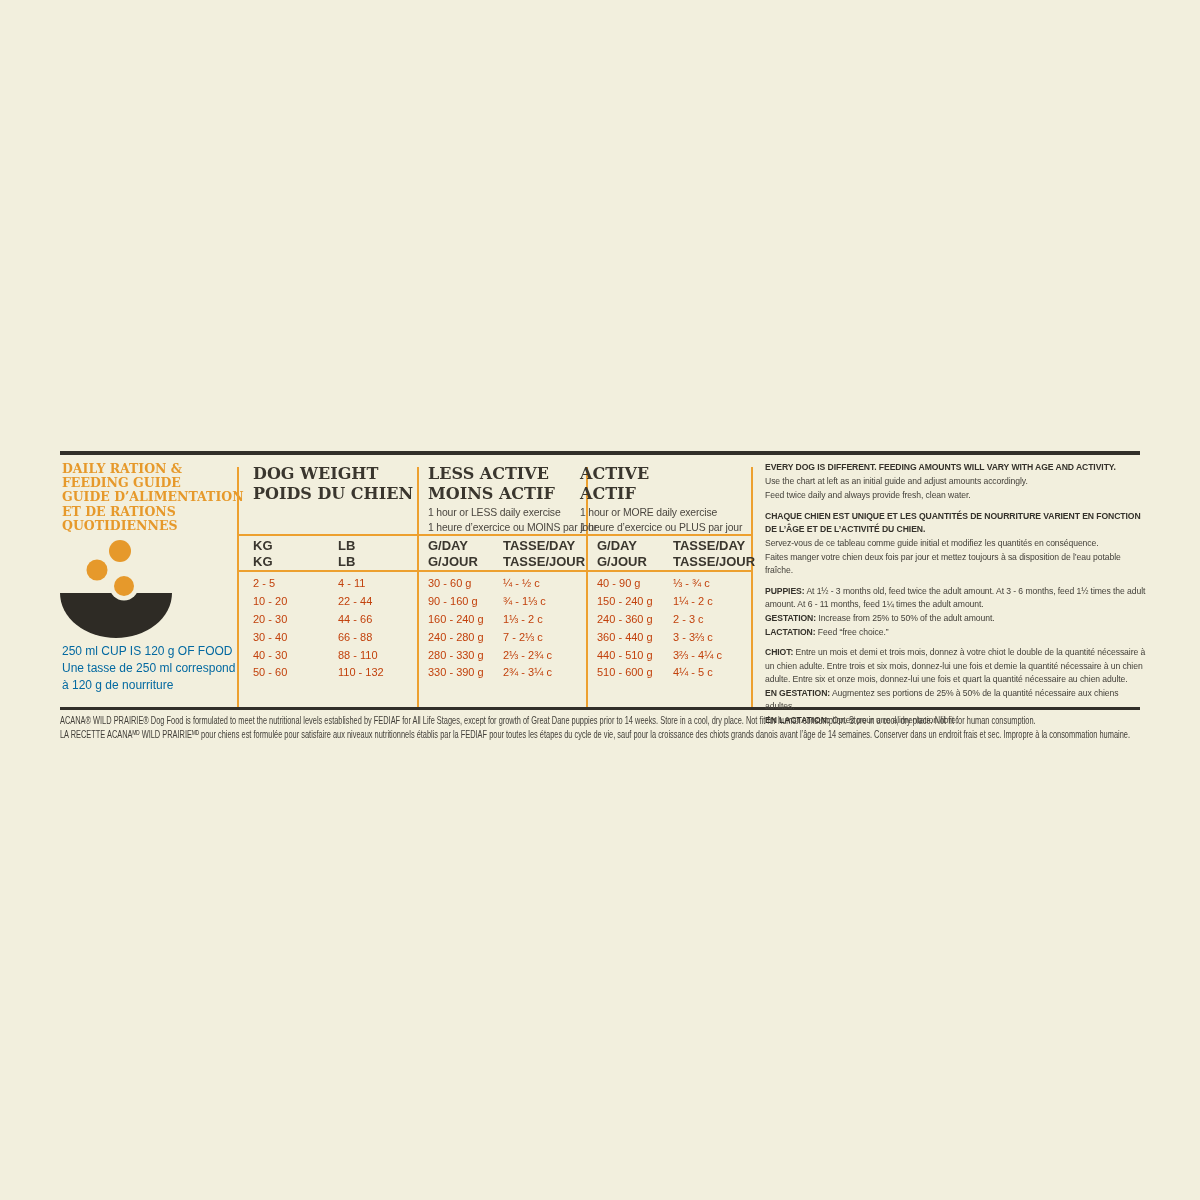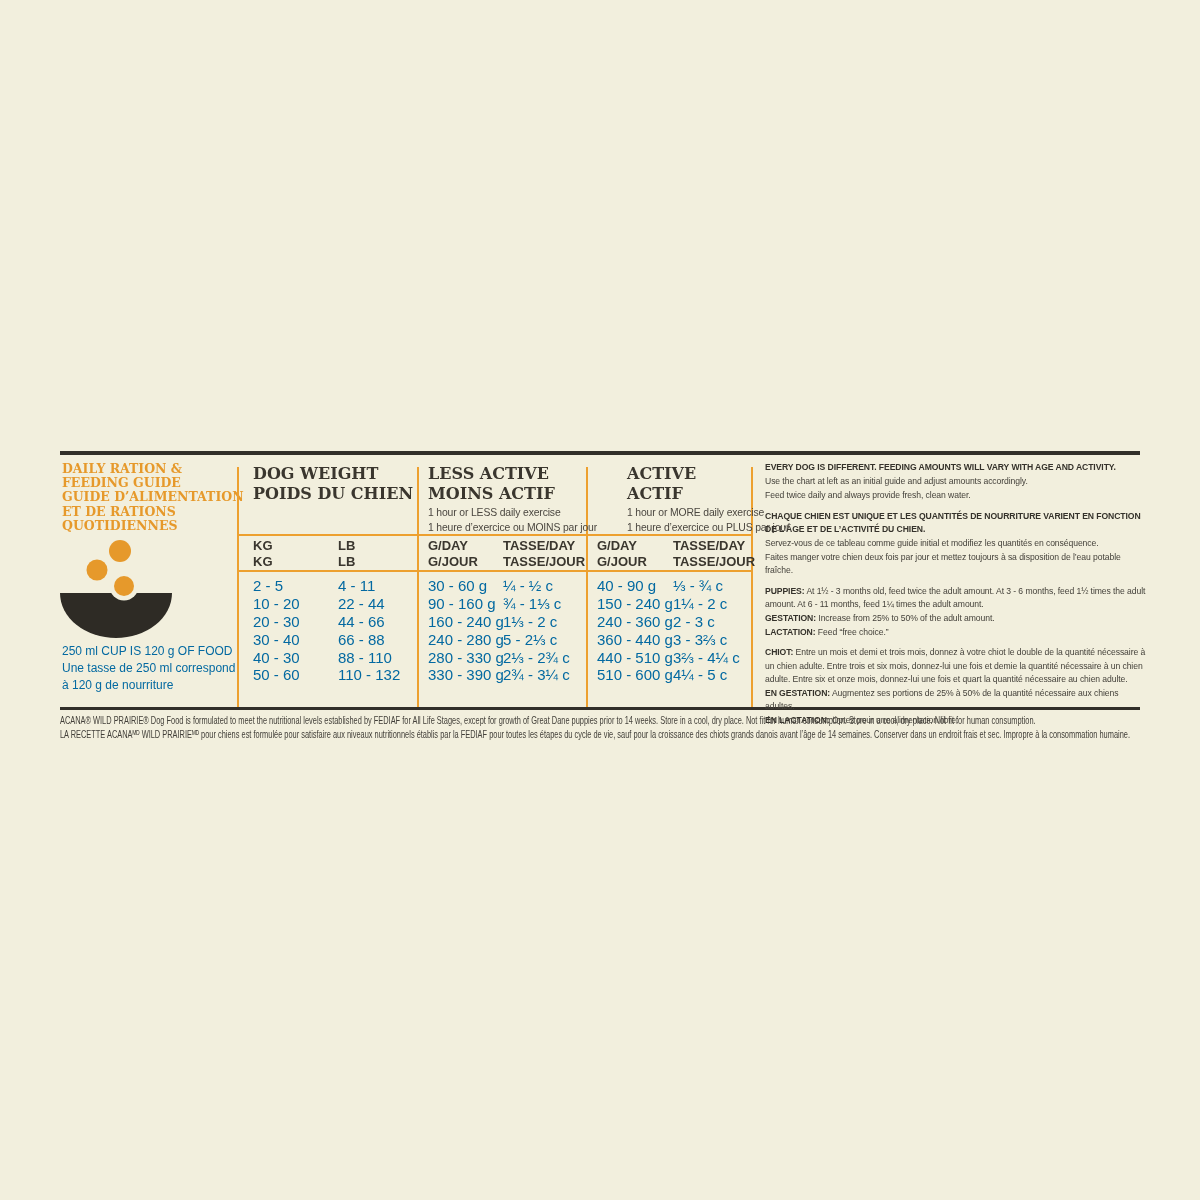--- a/index.html
+++ b/index.html
@@ -24,28 +24,28 @@
   .bowl-wrap{position:absolute;left:58px;top:536px;width:116px;height:106px;}
 
   .cup-note{position:absolute;left:62px;top:643px;font-size:12px;line-height:17px;color:#0369a1;}
 
   .vline{position:absolute;top:467px;height:240px;width:2px;background:#eda02f;}
   .v1{left:237px}.v2{left:417px}.v3{left:586px}.v4{left:751px}
   .hline{position:absolute;left:237px;width:516px;height:2px;background:#eda02f;}
   .h1{top:534px}.h2{top:570px}
 
   .col-head{position:absolute;top:464px;color:#3a362e;font-size:16px;line-height:19.5px;}
-  .ch-weight{left:253px}.ch-less{left:428px}.ch-active{left:627px}
+  .ch-weight{left:253px}.ch-less{left:428px}.ch-active{left:580px}
   .col-sub{font-family:"Liberation Sans",sans-serif;font-weight:normal;font-size:10.4px;
     line-height:14.8px;color:#4b4740;margin-top:3px;letter-spacing:-0.15px;white-space:nowrap;}
 
   .sub-row{position:absolute;left:237px;top:538px;width:516px;height:32px;
     font-weight:bold;font-size:13px;line-height:15.5px;color:#3a362e;padding-left:40px;}
   .sub-cell{position:absolute;top:0;white-space:nowrap;}
-  .data{position:absolute;left:237px;top:577px;width:516px;font-size:15px;color:#0369a1;}
+  .data{position:absolute;left:237px;top:577px;width:516px;font-size:11px;color:#c2410c;}
   .data-row{position:relative;height:17.9px;}
   .cell{position:absolute;white-space:nowrap;top:0;}
   .c-kg{left:16px}.c-lb{left:101px}.c-lag{left:191px}.c-lac{left:266px}.c-ag{left:360px}.c-ac{left:436px}
 
   .advice{position:absolute;left:765px;top:459px;width:436px;
     transform:scaleX(0.88);transform-origin:0 0;
     color:#45423b;font-size:9.8px;line-height:13.2px;letter-spacing:-0.1px;}
   .advice p{margin:1px 0 0;}
   .advice p.gap{margin-top:7px;}
   .advice .head{font-weight:bold;color:#35322b;}
@@ -167,21 +167,21 @@
       <span class="cell c-lb">44 - 66</span>
       <span class="cell c-lag">160 - 240 g</span>
       <span class="cell c-lac">1⅓ - 2 c</span>
       <span class="cell c-ag">240 - 360 g</span>
       <span class="cell c-ac">2 - 3 c</span>
     </div>
     <div class="data-row">
       <span class="cell c-kg">30 - 40</span>
       <span class="cell c-lb">66 - 88</span>
       <span class="cell c-lag">240 - 280 g</span>
-      <span class="cell c-lac">5 - 2⅓ c</span>
+      <span class="cell c-lac">7 - 2⅓ c</span>
       <span class="cell c-ag">360 - 440 g</span>
       <span class="cell c-ac">3 - 3⅔ c</span>
     </div>
     <div class="data-row">
       <span class="cell c-kg">40 - 30</span>
       <span class="cell c-lb">88 - 110</span>
       <span class="cell c-lag">280 - 330 g</span>
       <span class="cell c-lac">2⅓ - 2¾ c</span>
       <span class="cell c-ag">440 - 510 g</span>
       <span class="cell c-ac">3⅔ - 4¼ c</span>

